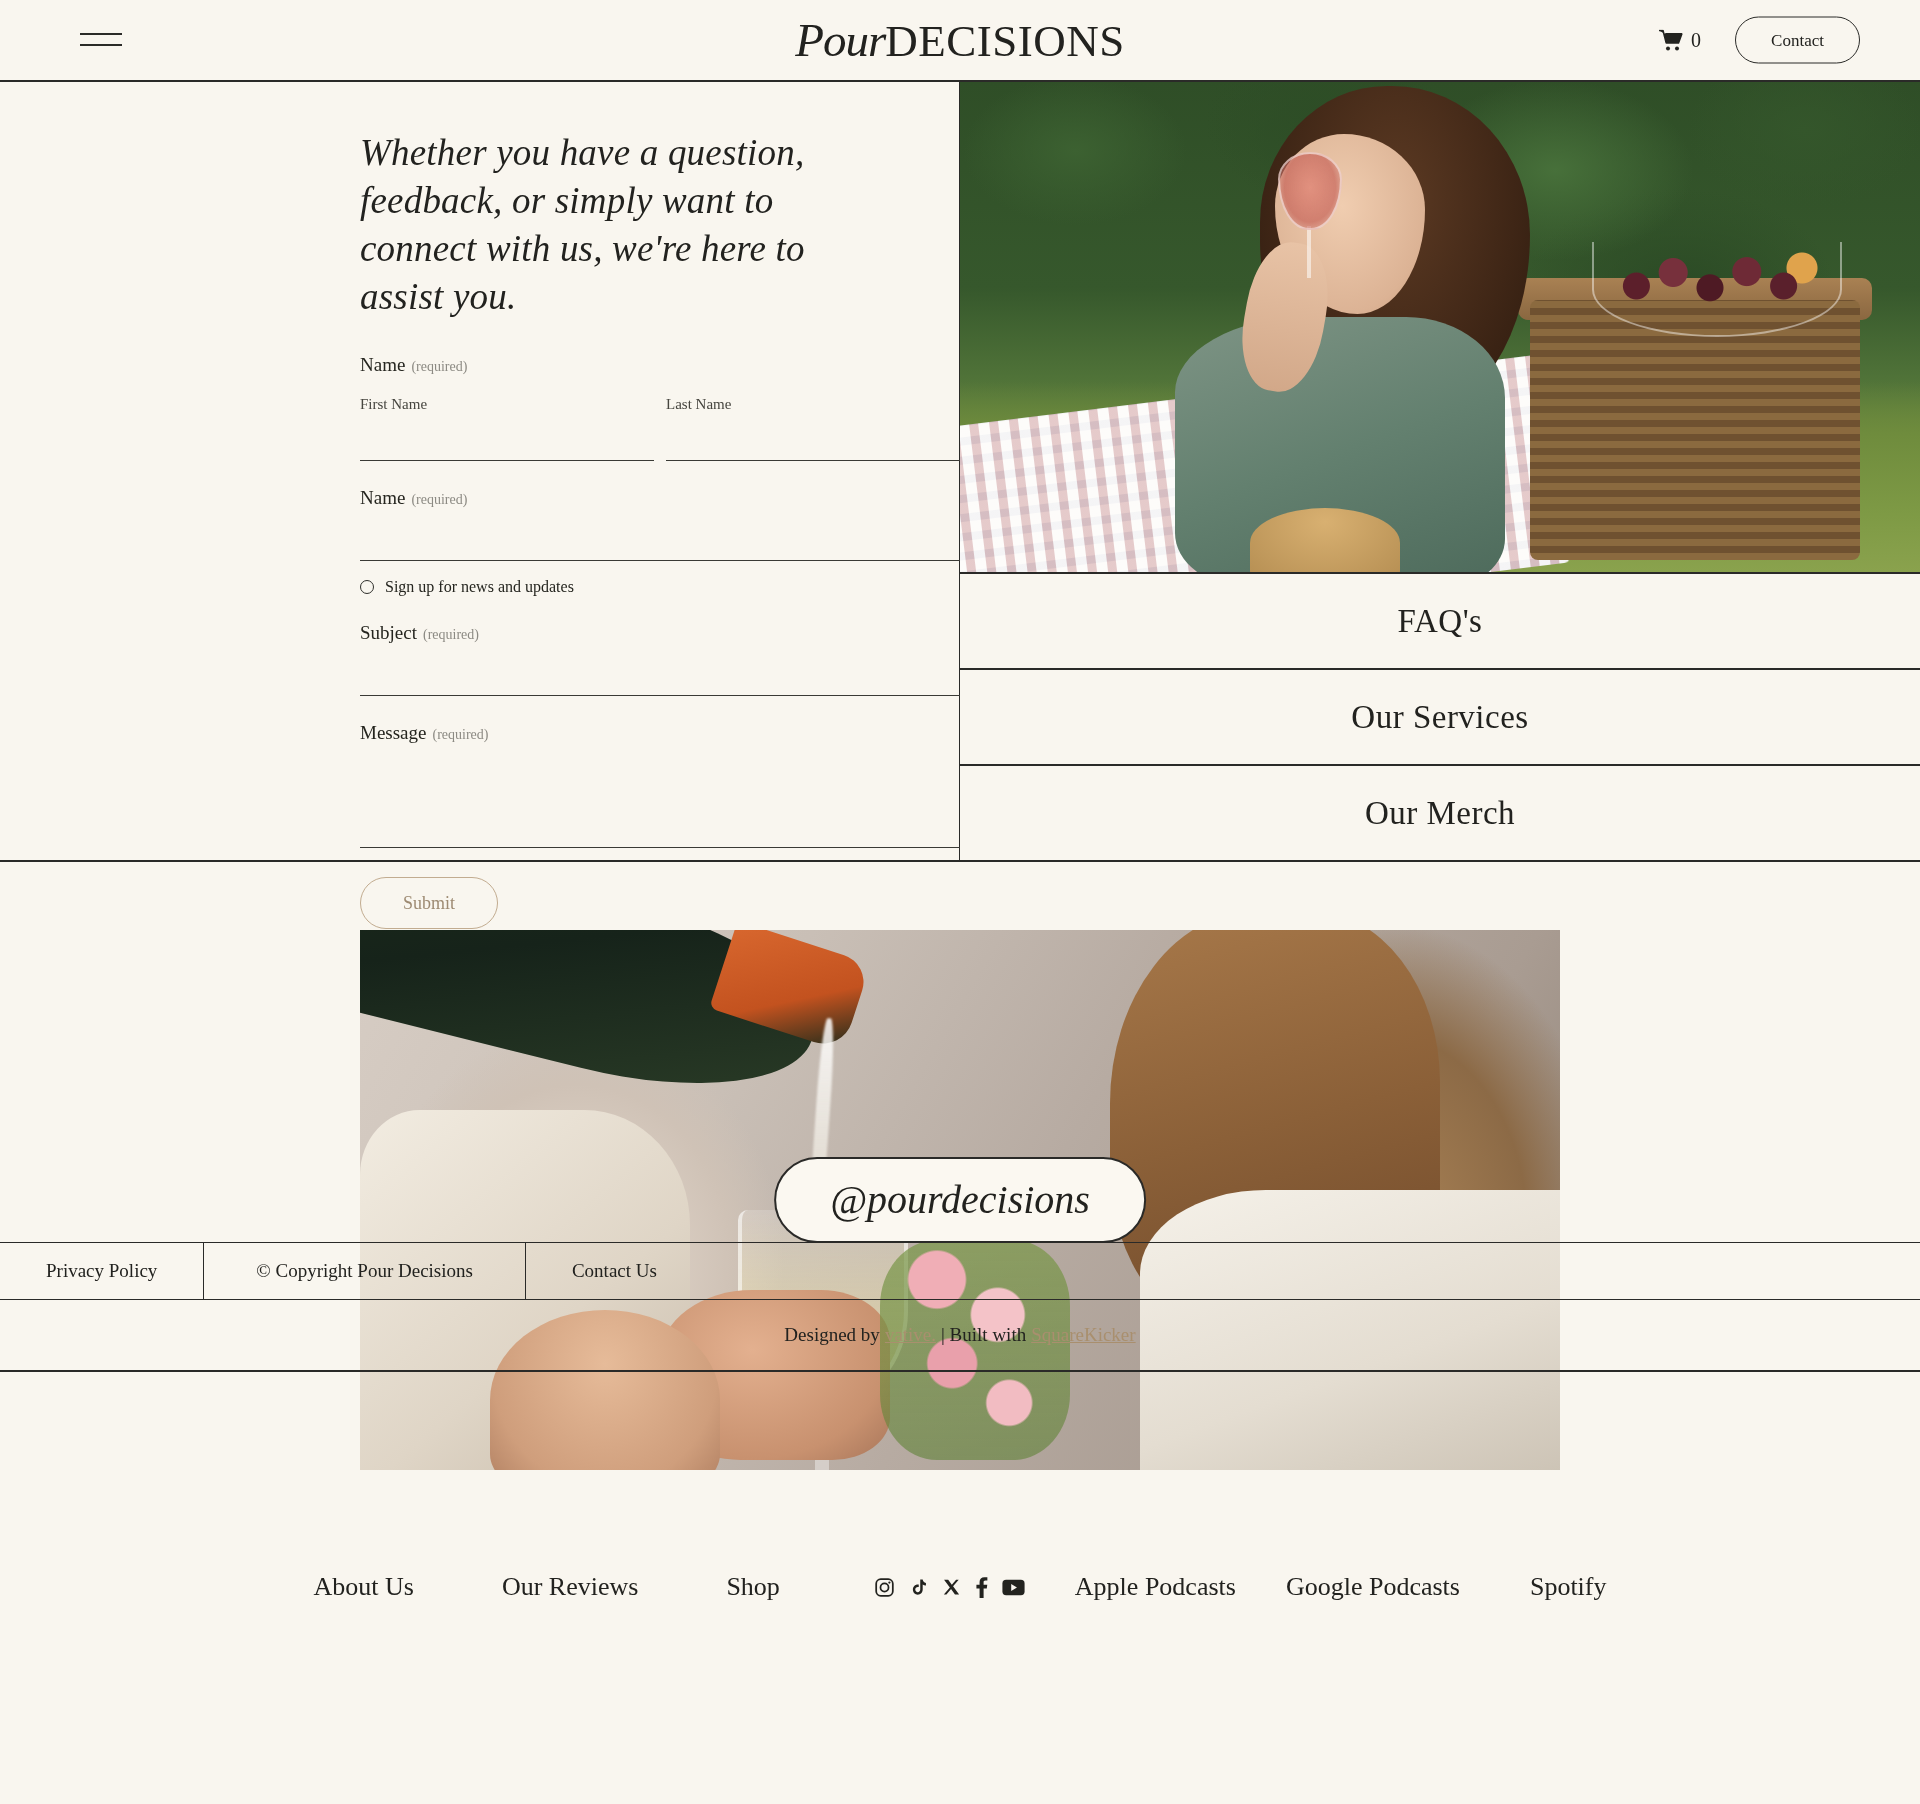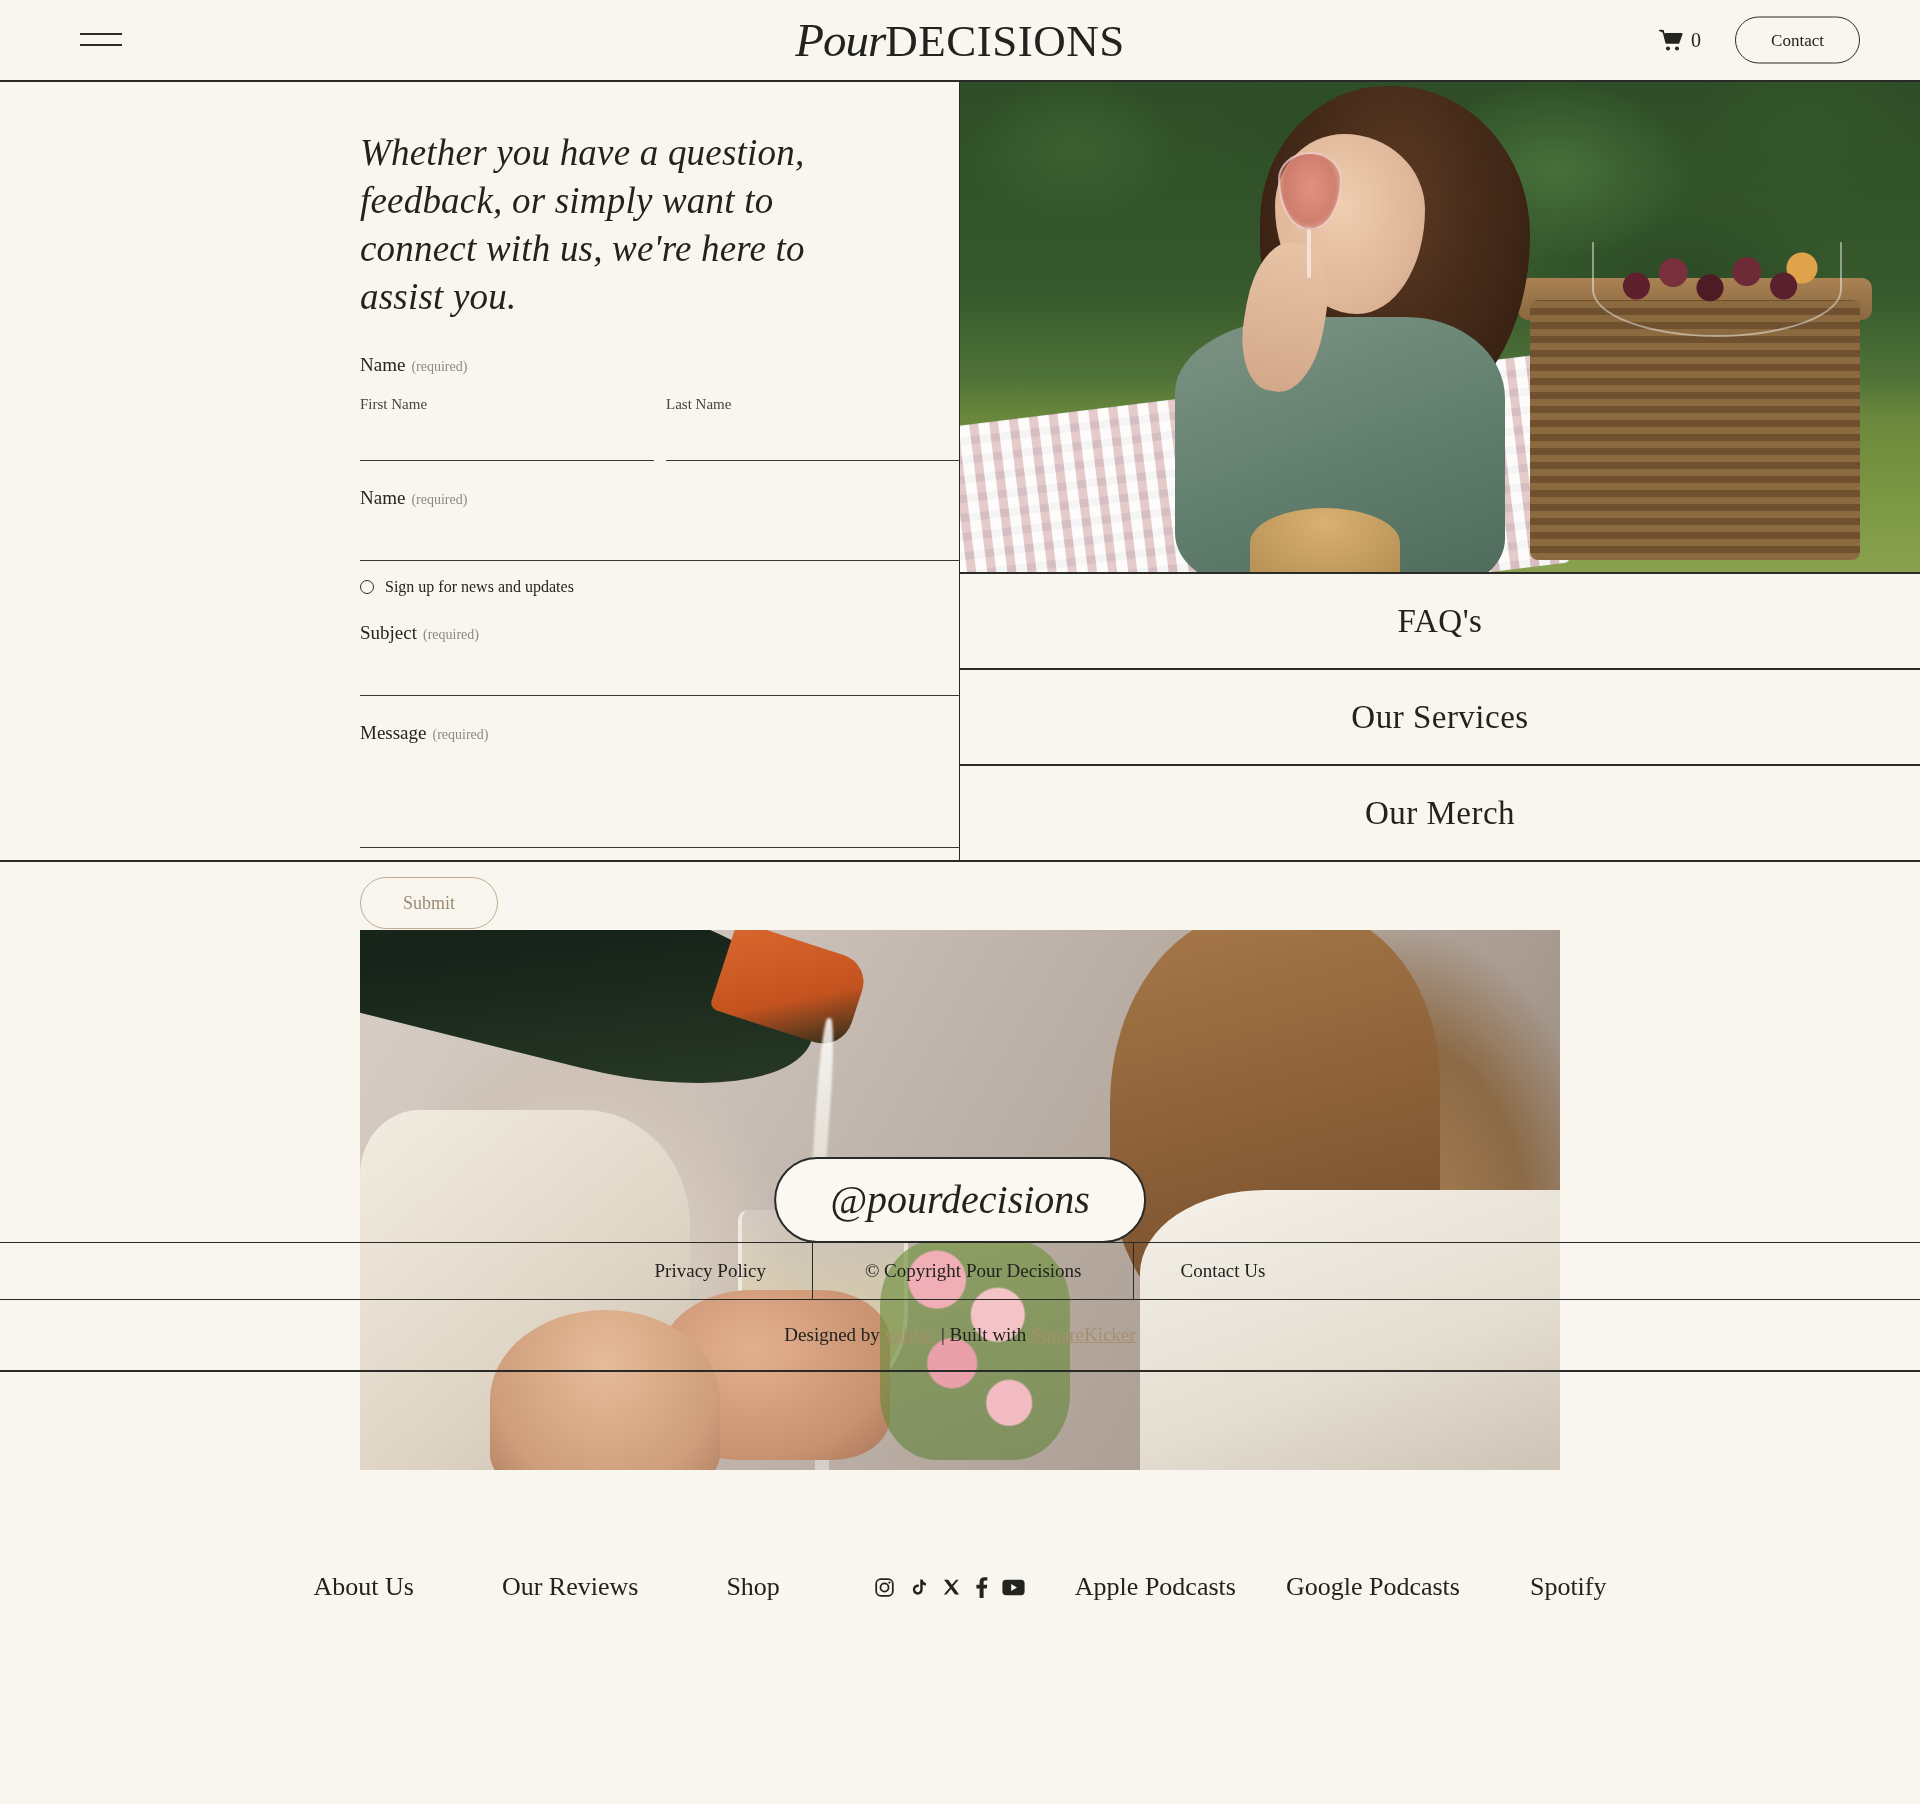--- a/index.html
+++ b/index.html
@@ -464,21 +464,21 @@
   
   .legal-bar {
     position: absolute;
     left: 0; right: 0;
     bottom: 72px;
     height: 58px;
     border-top: 1.6px solid #2a2a28;
     border-bottom: 1.6px solid #2a2a28;
     display: flex;
     align-items: stretch;
-    justify-content: center;
+    justify-content: flex-start;
   }
   .legal-cell {
     display: flex;
     align-items: center;
     justify-content: center;
     font-size: 19px;
     color: #22221f;
     padding: 0 46px;
     cursor: pointer;
     white-space: nowrap;

